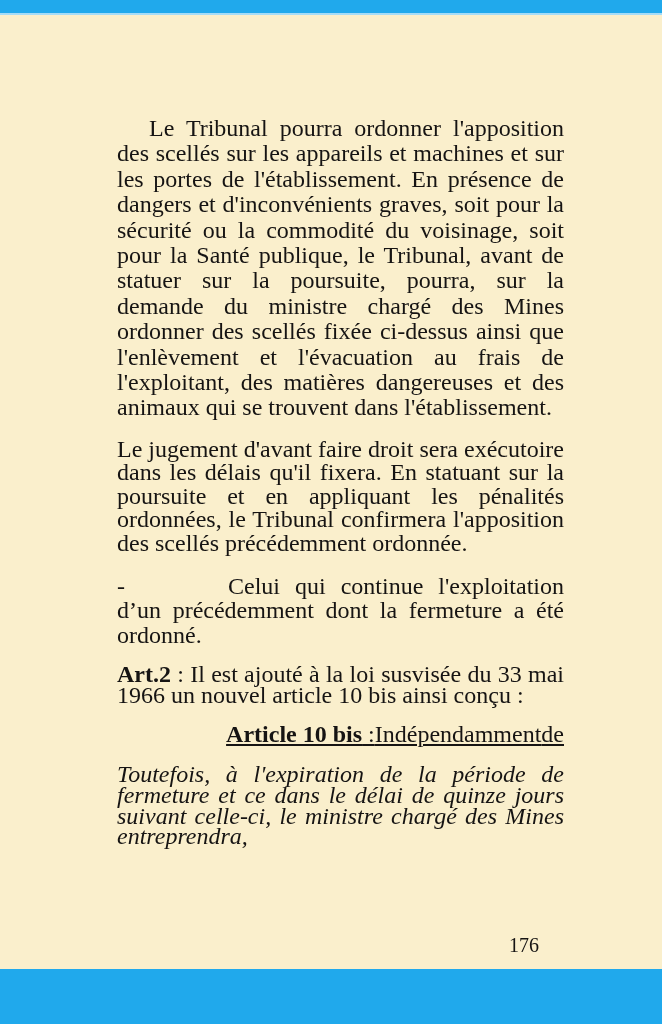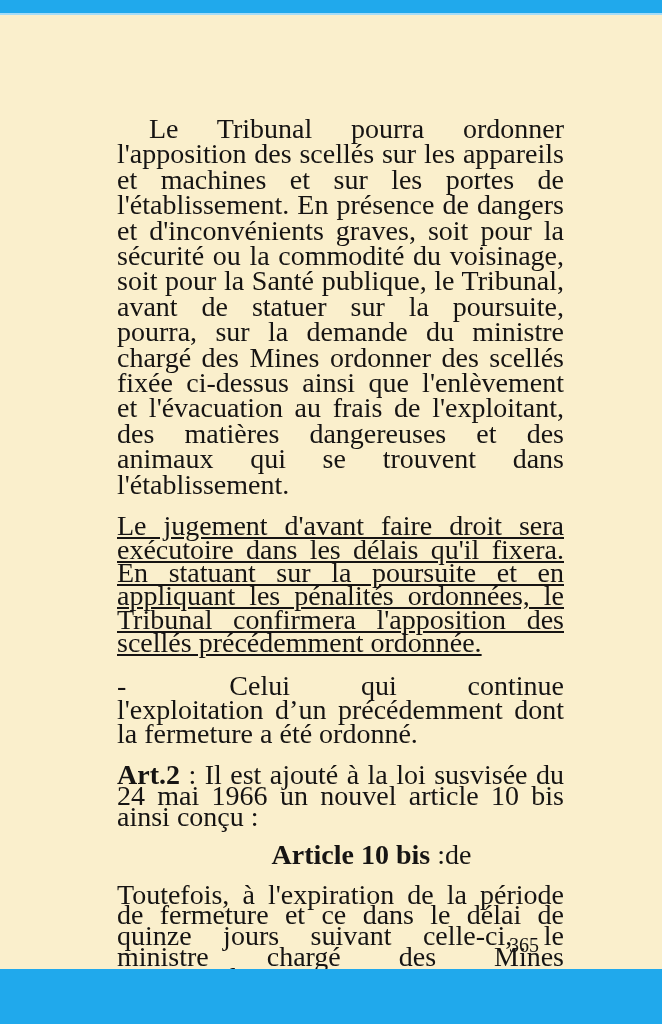--- a/index.html
+++ b/index.html
@@ -17,60 +17,61 @@
     background: #20a9ec;
     border-bottom: 2px solid #a6dcf7;
   }
   .bottom-bar {
     position: absolute; bottom: 0; left: 0;
     width: 662px; height: 55px;
     background: #20a9ec;
   }
   .content {
     position: absolute; left: 117px; top: 116px; width: 447px;
-    font-size: 28px;
+    font-size: 24px;
     text-align: justify;
   }
   .para { margin: 0 0 18px 0; }
   .p1 { line-height: 25.4px; text-indent: 32px; margin-bottom: 17px; }
-  .p2 { line-height: 23.4px; margin-bottom: 19px; text-decoration: underline; }
+  .p2 { line-height: 23.4px; margin-bottom: 19px; }
   .p3 { line-height: 24.4px; margin-bottom: 17px; }
   .tab-spacer { display: inline-block; width: 103px; }
   .p4 { line-height: 21px; margin-bottom: 18px; }
   .p5 { line-height: 20.8px; margin-bottom: 19px; }
-  .p5-first-line { display: flex; justify-content: center; padding-left: 62px; }
+  .p5-first-line { display: flex; justify-content: flex-end; padding-left: 62px; text-decoration: underline; }
   .p5-rest { text-align: justify; }
-  .p6 { line-height: 20.8px; margin-bottom: 12px; text-align: justify; text-align-last: justify; }
+  .p6 { line-height: 20.8px; margin-bottom: 12px; text-align: justify; text-align-last: justify; font-style: italic; }
   .bold { font-weight: bold; margin-top: 8px; }
   .page-number {
     position: absolute; left: 509px; top: 934px;
     font-size: 20px; color: #161413;
   }
 </style>
 </head>
 <body>
 
 <div class="top-bar"></div>
 
 <div class="content">
 
   <p class="para p1">Le Tribunal pourra ordonner l'apposition des scellés sur les appareils et machines et sur les portes de l'établissement. En présence de dangers et d'inconvénients graves, soit pour la sécurité ou la commodité du voisinage, soit pour la Santé publique, le Tribunal, avant de statuer sur la poursuite, pourra, sur la demande du ministre chargé des Mines ordonner des scellés fixée ci-dessus ainsi que l'enlèvement et l'évacuation au frais de l'exploitant, des matières dangereuses et des animaux qui se trouvent dans l'établissement.</p>
 
   <p class="para p2">Le jugement d'avant faire droit sera exécutoire dans les délais qu'il fixera. En statuant sur la poursuite et en appliquant les pénalités ordonnées, le Tribunal confirmera l'apposition des scellés précédemment ordonnée.</p>
 
   <p class="para p3"><span>-</span><span class="tab-spacer"></span><span>Celui qui continue l'exploitation d’un précédemment dont la fermeture a été ordonné.</span></p>
 
-  <p class="para p4"><b class="bold">Art.2</b><span> : Il est ajouté à la loi susvisée du 24 mai 1966 un nouvel article 10 bis ainsi conçu :</span></p>
+  <p class="para p4"><b class="bold">Art.2</b><span> : Il est ajouté à la loi susvisée du 33 mai 1966 un nouvel article 10 bis ainsi conçu :</span></p>
 
   <div class="para p5">
     <div class="p5-first-line">
       <span><b class="bold">Article 10 bis</b><span> :</span></span>
+      <span>Indépendamment</span>
       <span>de</span>
     </div>
   </div>
 
   <p class="para p6">Toutefois, à l'expiration de la période de fermeture et ce dans le délai de quinze jours suivant celle-ci, le ministre chargé des Mines entreprendra,</p>
 
 </div>
 
-<div class="page-number">365</div>
+<div class="page-number">176</div>
 
 <div class="bottom-bar"></div>
 
 </body></html>

